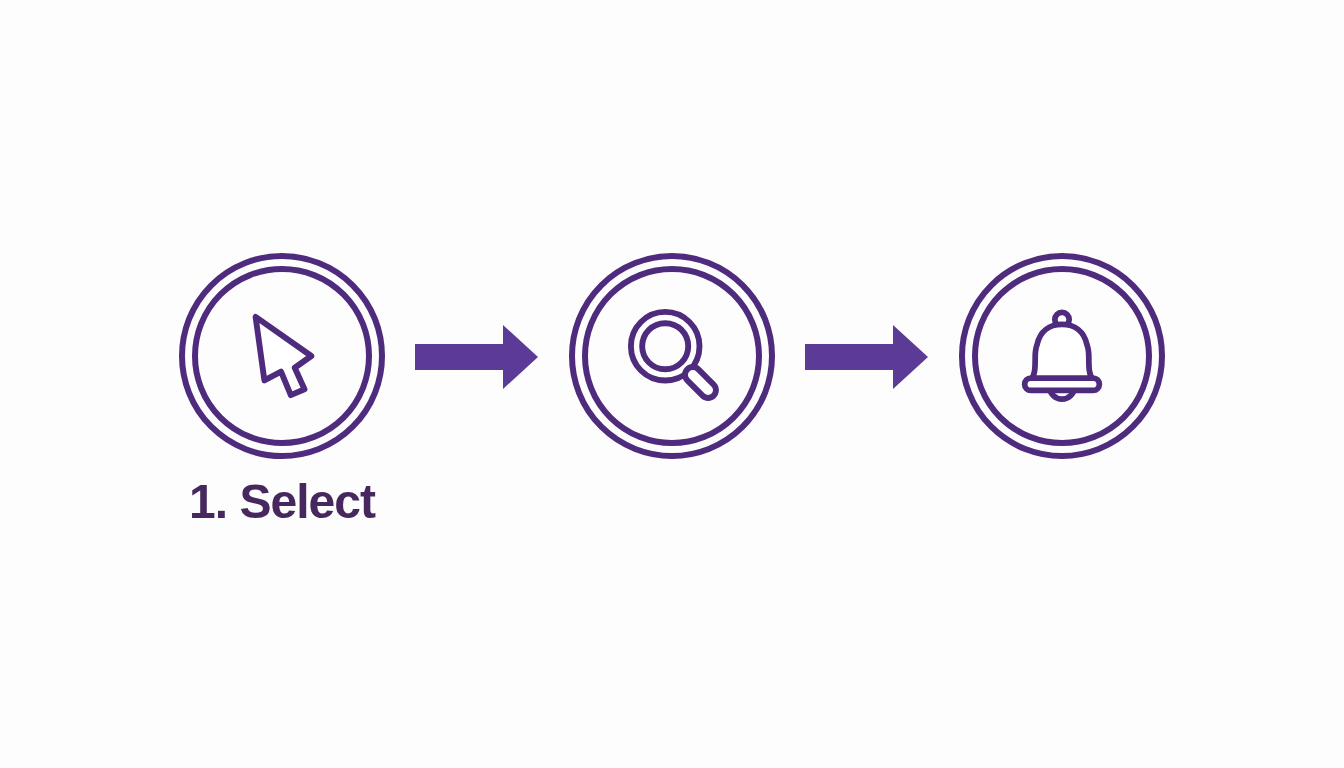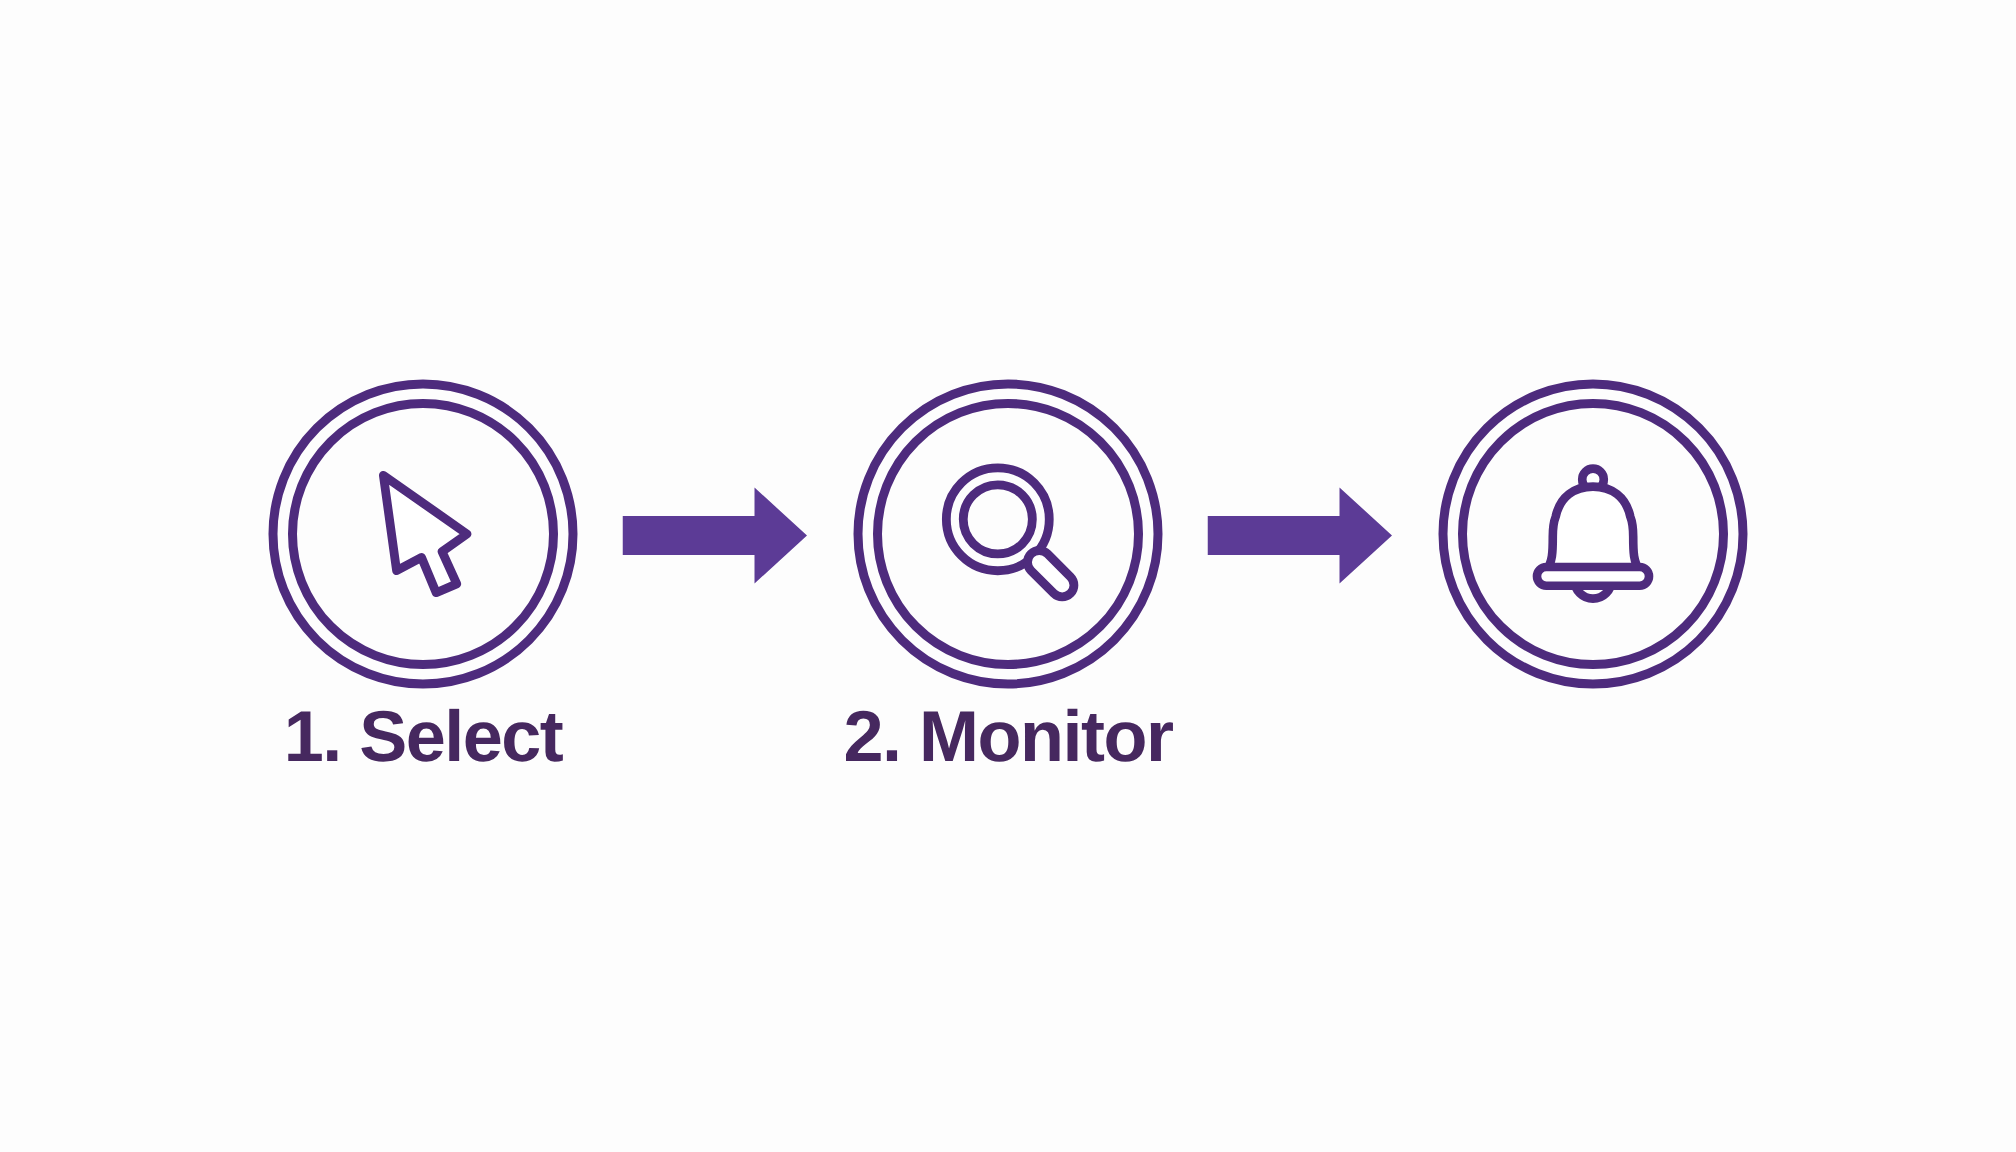--- a/index.html
+++ b/index.html
@@ -37,21 +37,21 @@
     display: flex;
     align-items: center;
     justify-content: center;
   }
   .rings {
     position: absolute;
     left: 0; top: 0;
   }
   .icon { position: relative; display: block; }
   .step-label {
-    margin-top: 8px;
+    margin-top: 18px;
     font-size: 48px;
     font-weight: 700;
     letter-spacing: -1px;
     color: var(--label);
     white-space: nowrap;
     line-height: 1;
   }
   .arrow {
     flex: 0 0 auto;
     margin: 72px 29px 0 29px;
@@ -95,21 +95,20 @@
       <svg class="rings" width="208" height="208" viewBox="0 0 208 208">
         <circle class="st" cx="104" cy="104" r="100"></circle>
         <circle class="st" cx="104" cy="104" r="87"></circle>
       </svg>
       <svg class="icon" width="98" height="100" viewBox="0 0 100 102" style="margin-left:6px; margin-top:2px;">
         <circle class="st" cx="40" cy="40" r="35"></circle>
         <circle class="st" stroke-width="5.5" cx="40" cy="40" r="23.5"></circle>
         <rect class="st stw" x="68" y="58" width="16" height="38" rx="8" transform="rotate(-45 76 77)"></rect>
       </svg>
     </div>
-    <div class="step-label">2. Monitor</div>
   </div>
 
   <svg class="arrow" width="124" height="66" viewBox="0 0 124 66">
     <polygon class="arrowfill" points="0,20 88,20 88,1 123,33 88,65 88,46 0,46"></polygon>
   </svg>
 
   <div class="step">
     <div class="circle">
       <svg class="rings" width="208" height="208" viewBox="0 0 208 208">
         <circle class="st" cx="104" cy="104" r="100"></circle>

